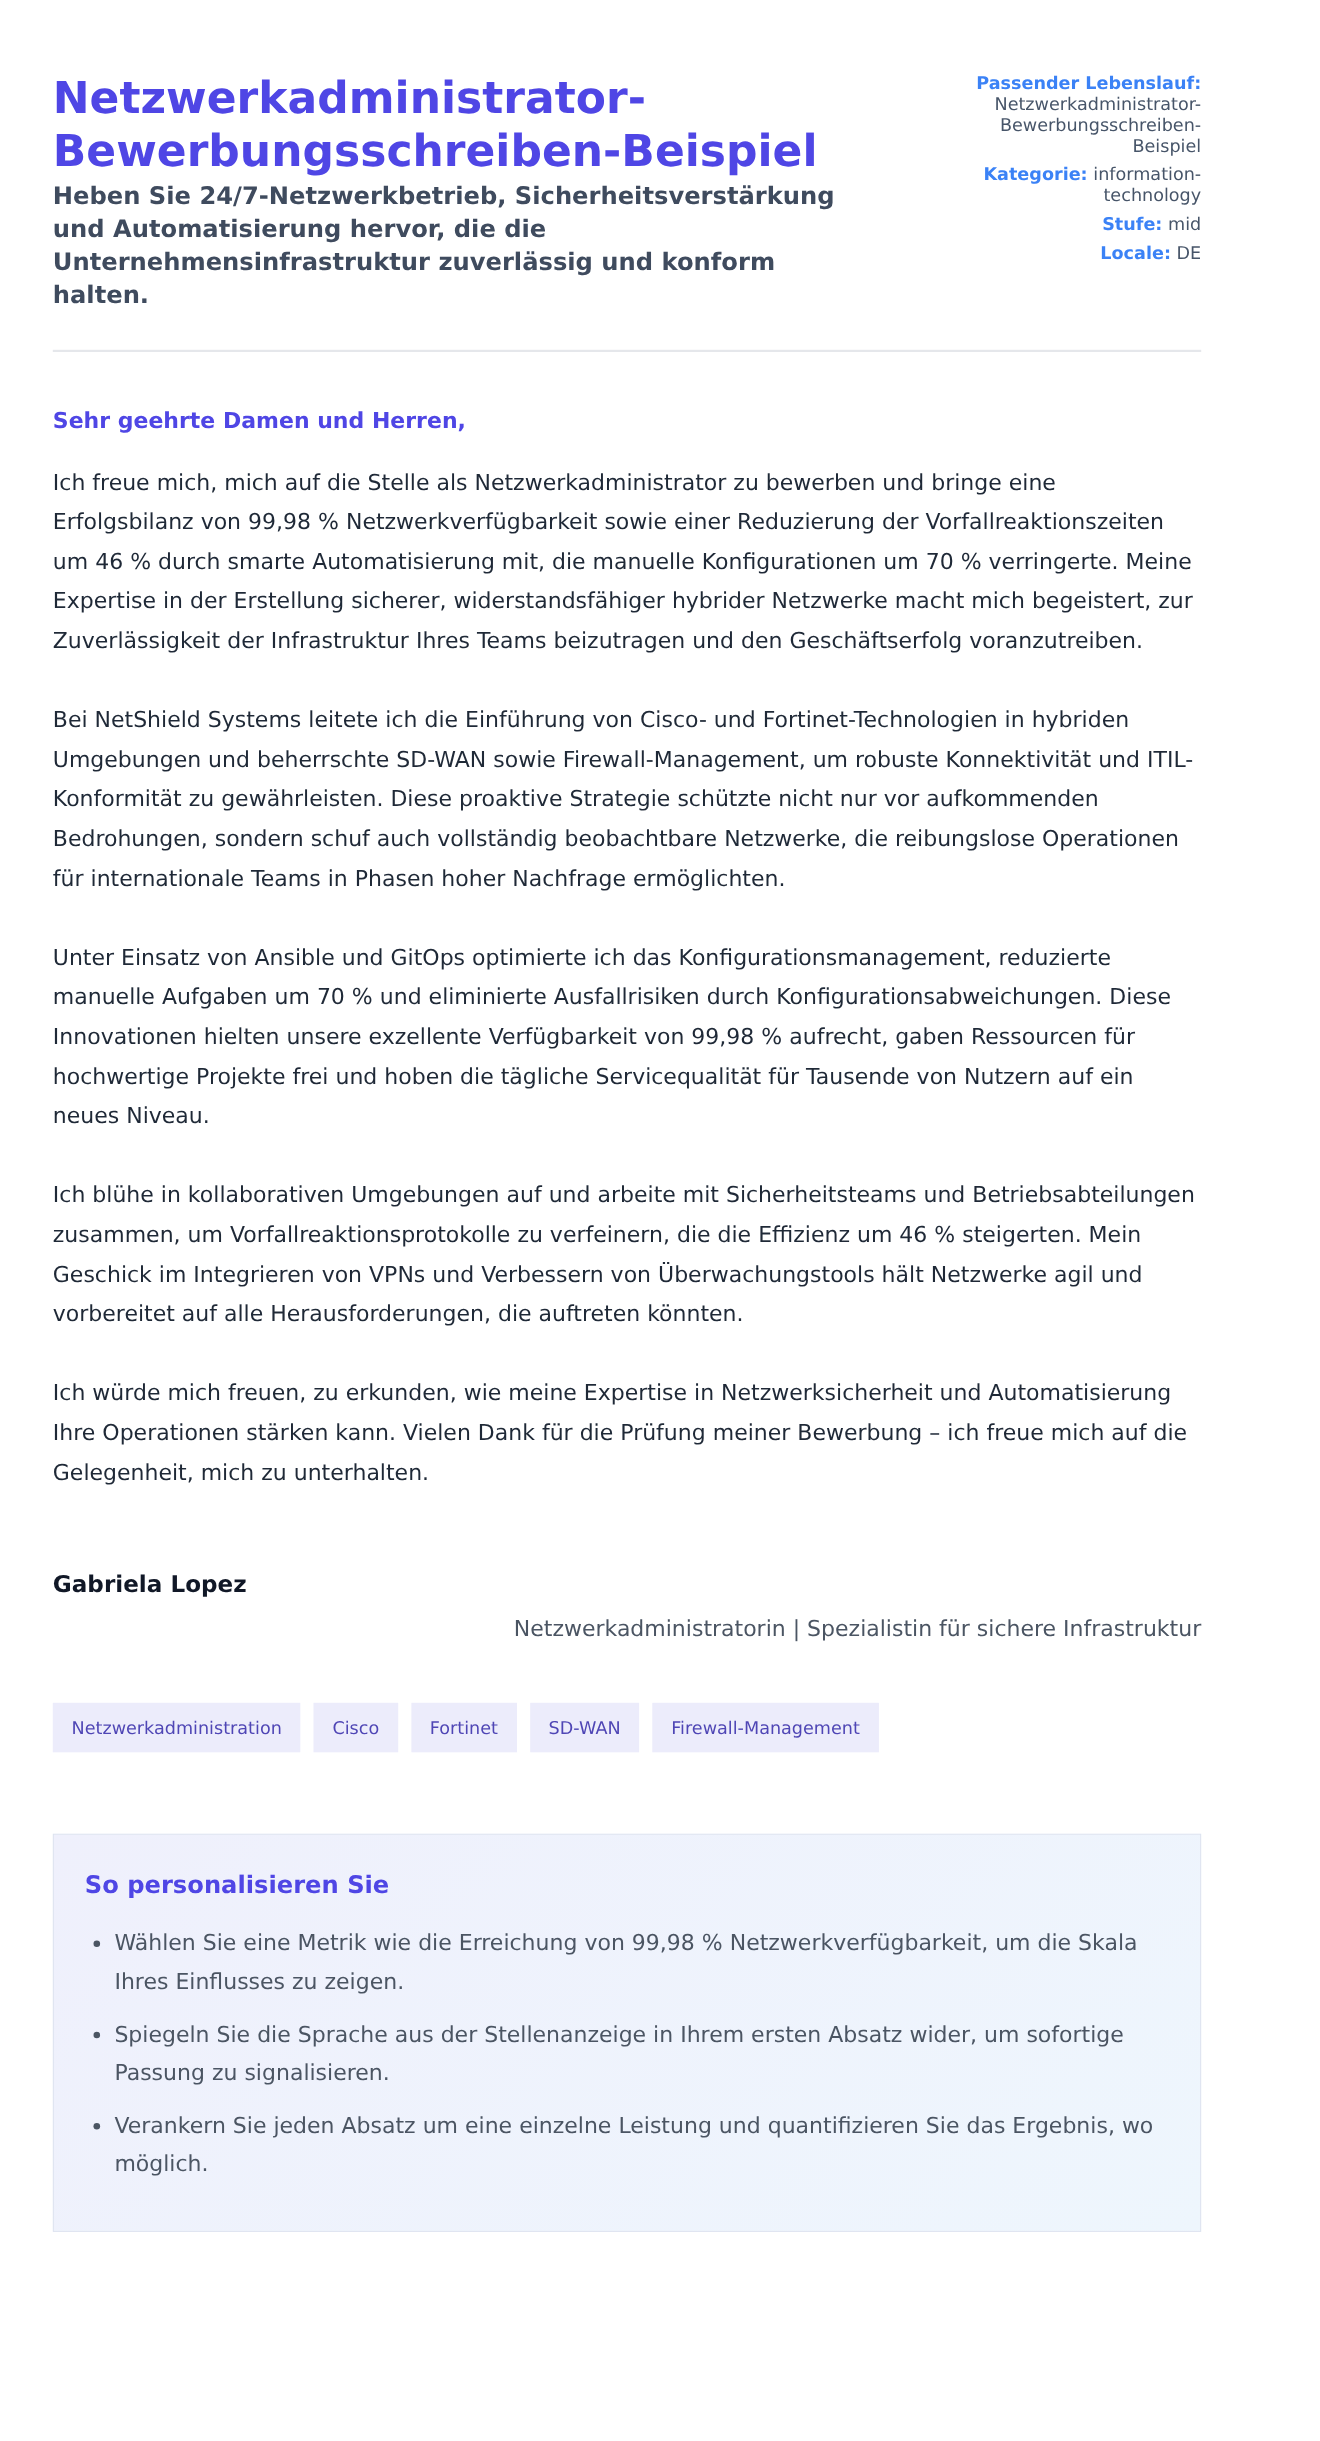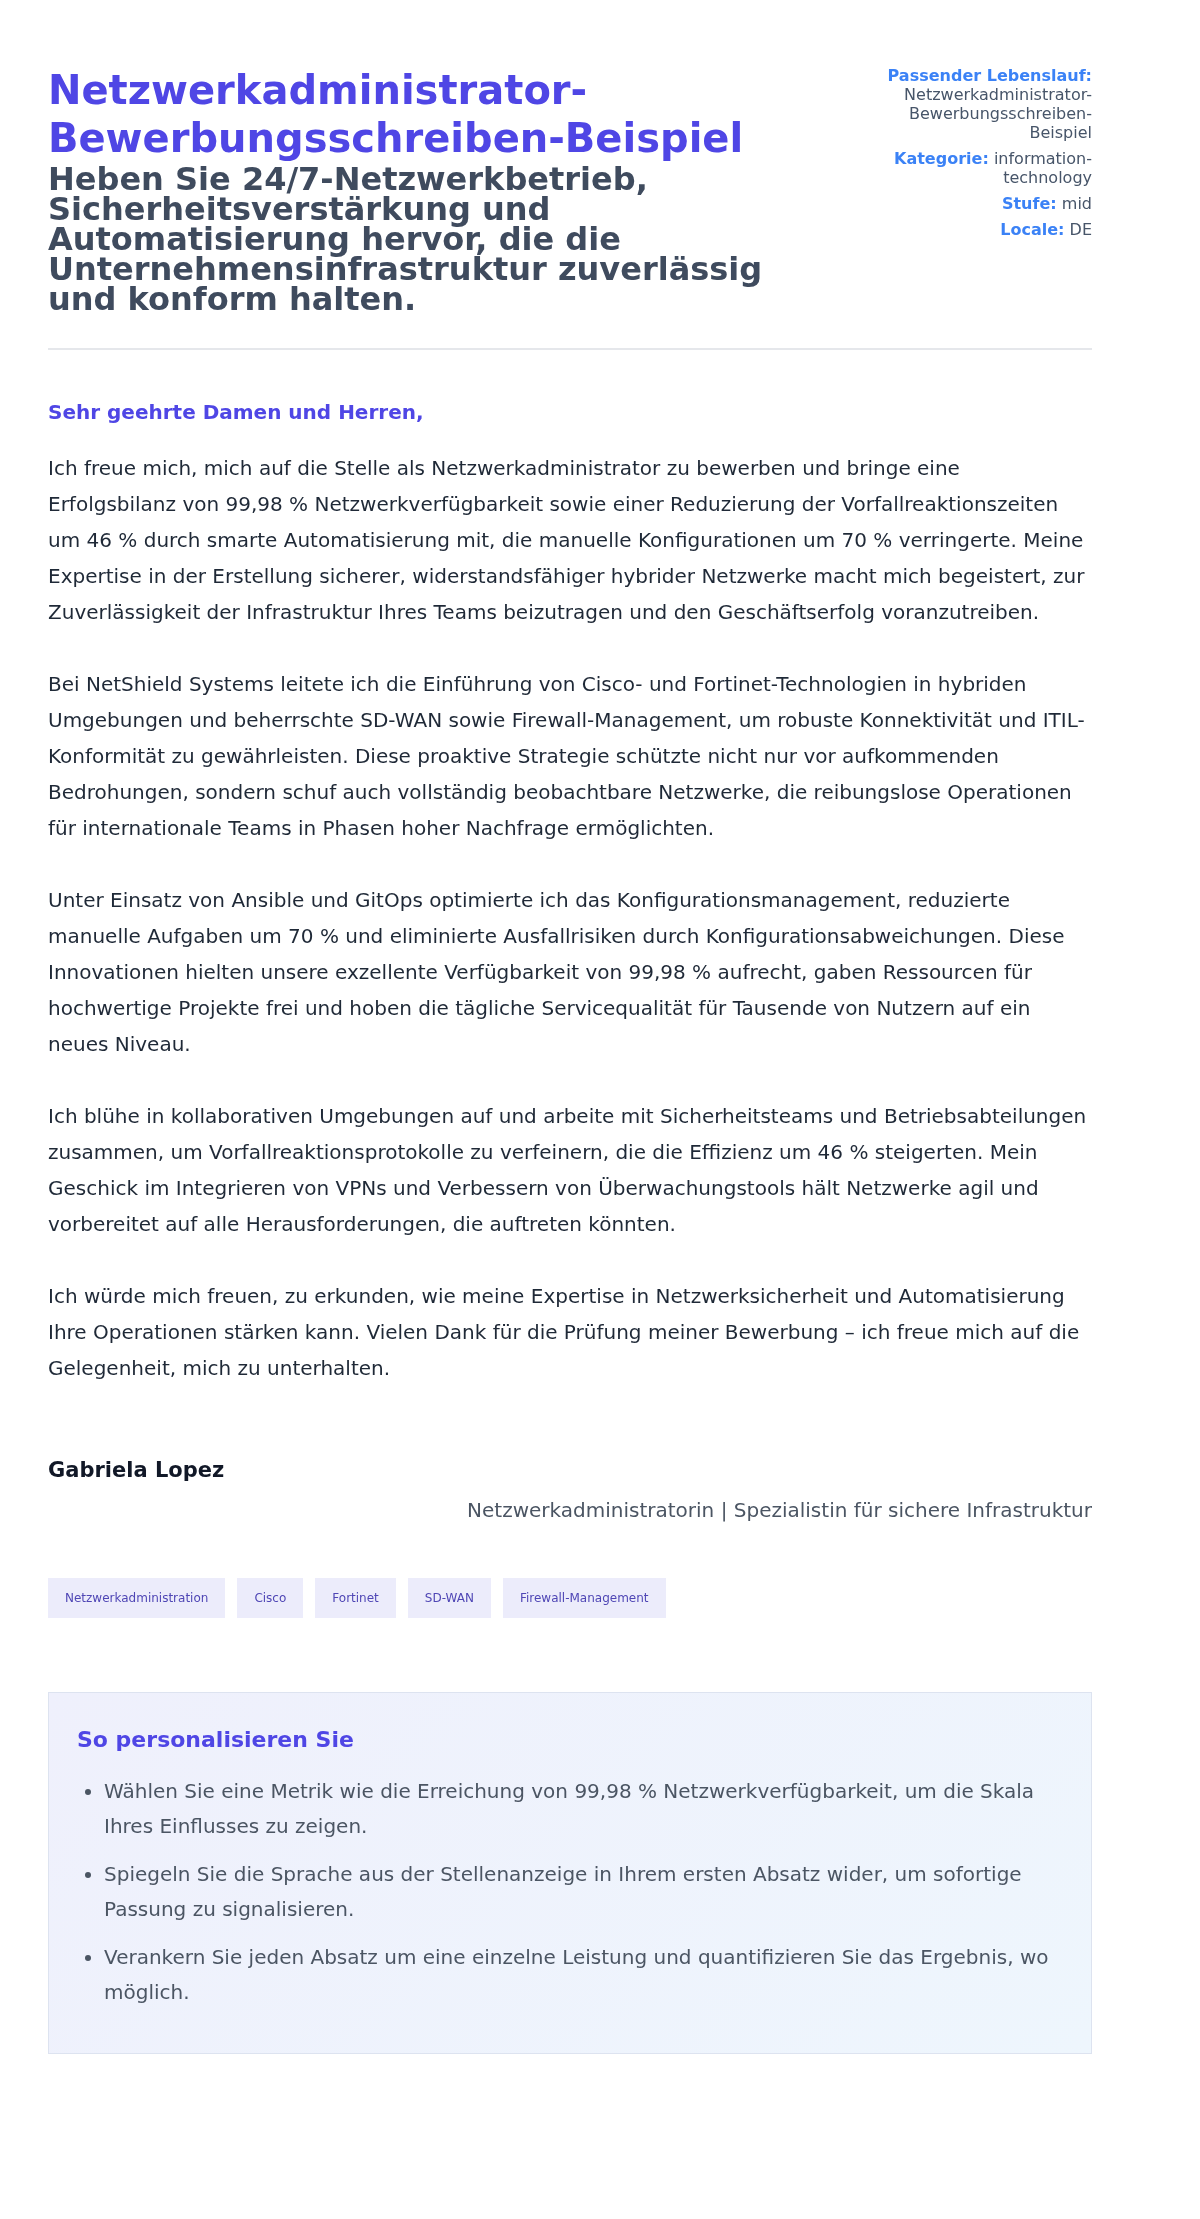--- a/index.html
+++ b/index.html
@@ -1,30 +1,30 @@
 <!DOCTYPE html>
 <html><head>
 <meta charset="utf-8">
 <style>
   html, body { margin: 0; padding: 0; background: #ffffff; }
   body { width: 1200px; min-height: 2219px; font-family: "DejaVu Sans", sans-serif; color: #1f2937; }
   .page { padding: 66px 108px 60px 48px; box-sizing: border-box; }
   .header { display: flex; justify-content: space-between; align-items: flex-start; padding-bottom: 34px; border-bottom: 2px solid #e5e7eb; }
   .title-block { width: 720px; }
   h1 { margin: 0; font-size: 40px; line-height: 48px; font-weight: bold; color: #4f46e5; }
-  .subtitle { margin: 2px 0 0 0; font-size: 32px; line-height: 30px; font-weight: bold; color: #3f4b5e; }
+  .subtitle { margin: 2px 0 0 0; font-size: 22px; line-height: 30px; font-weight: bold; color: #3f4b5e; }
   .meta { width: 240px; text-align: right; font-size: 16px; line-height: 19px; color: #475569; }
   .meta .row { margin-bottom: 7px; }
   .meta b { color: #3b82f6; }
   .greeting { margin: 50px 0 26px 0; font-size: 20px; font-weight: bold; color: #4f46e5; }
   .para { margin: 0 0 36px 0; font-size: 20px; line-height: 36px; color: #1f2937; }
   .sig-name { margin: 72px 0 16px 0; font-size: 21px; font-weight: bold; color: #111827; }
   .sig-role { font-size: 20px; color: #4b5563; text-align: right; }
   .tags { display: flex; gap: 12px; margin-top: 56px; }
-  .tag { background: #ececfb; color: #4f46b5; font-size: 12px; padding: 13px 17px; }
+  .tag { background: #ececfb; color: #4f46b5; font-size: 16px; padding: 13px 17px; }
   .tips { margin-top: 74px; border: 1px solid #dde3f0; background: linear-gradient(135deg, #eff0fc 0%, #eef6fd 100%); padding: 34px 28px 30px 28px; }
   .tips h2 { margin: 0 0 22px 0; font-size: 22px; font-weight: bold; color: #4f46e5; }
   .tips ul { margin: 0; padding-left: 27px; }
   .tips li { font-size: 20px; line-height: 35px; color: #4b5563; margin-bottom: 13px; }
 </style>
 </head>
 <body>
 
 <div class="page">
   <div class="header">

